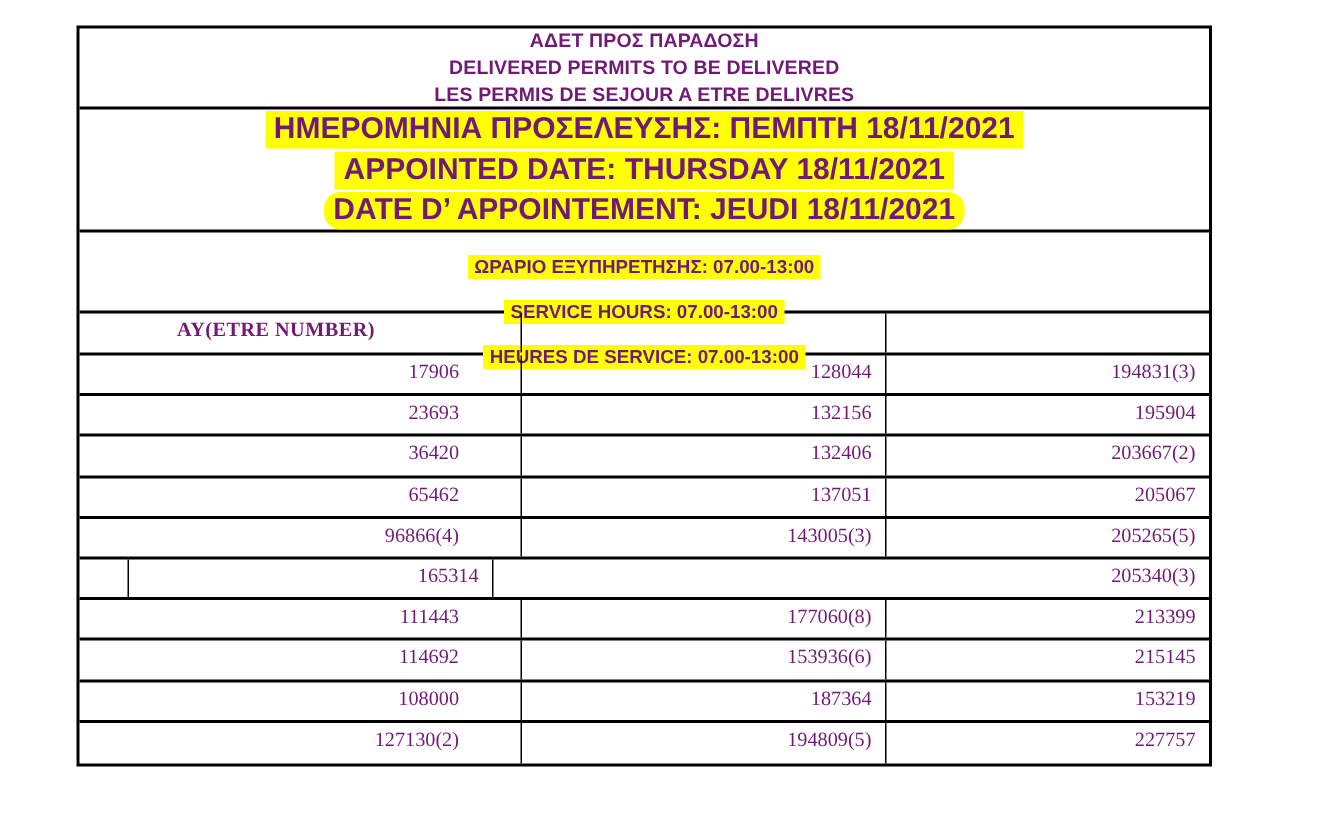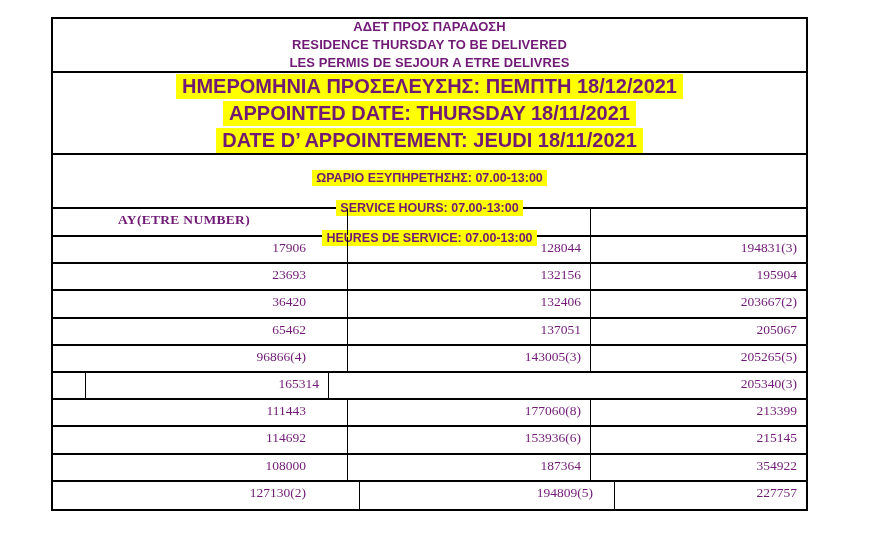--- a/index.html
+++ b/index.html
@@ -61,21 +61,21 @@
   .grid {
     font-family: "Liberation Serif", serif;
     font-size: 13.5px;
   }
   .row {
     display: flex;
     height: 27.2px;
     border-bottom: 2px solid #000000;
     box-sizing: border-box;
   }
-  .row:last-child { border-bottom: none; gap: 12px; }
+  .row:last-child { border-bottom: none; }
   .header-row { height: 28px; }
   .cell {
     box-sizing: border-box;
     padding: 3px 9px 0 0;
     text-align: right;
     overflow: hidden;
   }
   .c1 { width: 262px; }
   .c2 { width: 243px; border-left: 1.5px solid #000000; margin-left: 32px; }
   .c3 { flex: 1; border-left: 1.5px solid #000000; }
@@ -87,28 +87,28 @@
   }
 </style>
 </head>
 <body>
 
 <div class="page">
   <div class="doc">
 
     <div class="sec sec-titles">
       <div class="title-line">ΑΔΕΤ ΠΡΟΣ ΠΑΡΑΔΟΣΗ</div>
-      <div class="title-line">RESIDENCE THURSDAY TO BE DELIVERED</div>
+      <div class="title-line">DELIVERED PERMITS TO BE DELIVERED</div>
       <div class="title-line">LES PERMIS DE SEJOUR A ETRE DELIVRES</div>
     </div>
 
     <div class="sec sec-appt">
-      <div class="appt-line"><span class="hl" style="background: rgb(255, 255, 0);">ΗΜΕΡΟΜΗΝΙΑ ΠΡΟΣΕΛΕΥΣΗΣ: ΠΕΜΠΤΗ 18/12/2021</span></div>
+      <div class="appt-line"><span class="hl" style="background: rgb(255, 255, 0);">ΗΜΕΡΟΜΗΝΙΑ ΠΡΟΣΕΛΕΥΣΗΣ: ΠΕΜΠΤΗ 18/11/2021</span></div>
       <div class="appt-line"><span class="hl" style="background: rgb(255, 255, 0);">APPOINTED DATE: THURSDAY 18/11/2021</span></div>
-      <div class="appt-line"><span class="hl" style="background: rgb(255, 255, 0);">DATE D’ APPOINTEMENT: JEUDI 18/11/2021</span></div>
+      <div class="appt-line"><span class="hl" style="background: rgb(255, 255, 0); border-radius: 11px;">DATE D’ APPOINTEMENT: JEUDI 18/11/2021</span></div>
     </div>
 
     <div class="sec sec-hours">
       <div class="hours-line"><span class="hl-sm" style="background: rgb(255, 255, 0);">ΩΡΑΡΙΟ ΕΞΥΠΗΡΕΤΗΣΗΣ: 07.00-13:00</span></div>
       <div class="hours-line"><span class="hl-sm" style="background: rgb(255, 255, 0);">SERVICE HOURS: 07.00-13:00</span></div>
       <div class="hours-line"><span class="hl-sm" style="background: rgb(255, 255, 0);">HEURES DE SERVICE: 07.00-13:00</span></div>
     </div>
 
     <div class="grid" id="case-grid">
       <div class="row header-row">
@@ -152,21 +152,21 @@
           <div class="cell c3">213399</div>
         </div>
         <div class="row">
           <div class="cell c1">114692</div>
           <div class="cell c2">153936(6)</div>
           <div class="cell c3">215145</div>
         </div>
         <div class="row">
           <div class="cell c1">108000</div>
           <div class="cell c2">187364</div>
-          <div class="cell c3">354922</div>
+          <div class="cell c3">153219</div>
         </div>
         <div class="row">
           <div class="cell c1">127130(2)</div>
           <div class="cell c2">194809(5)</div>
           <div class="cell c3">227757</div>
         </div>
       </div>
 
   </div>
 </div>

